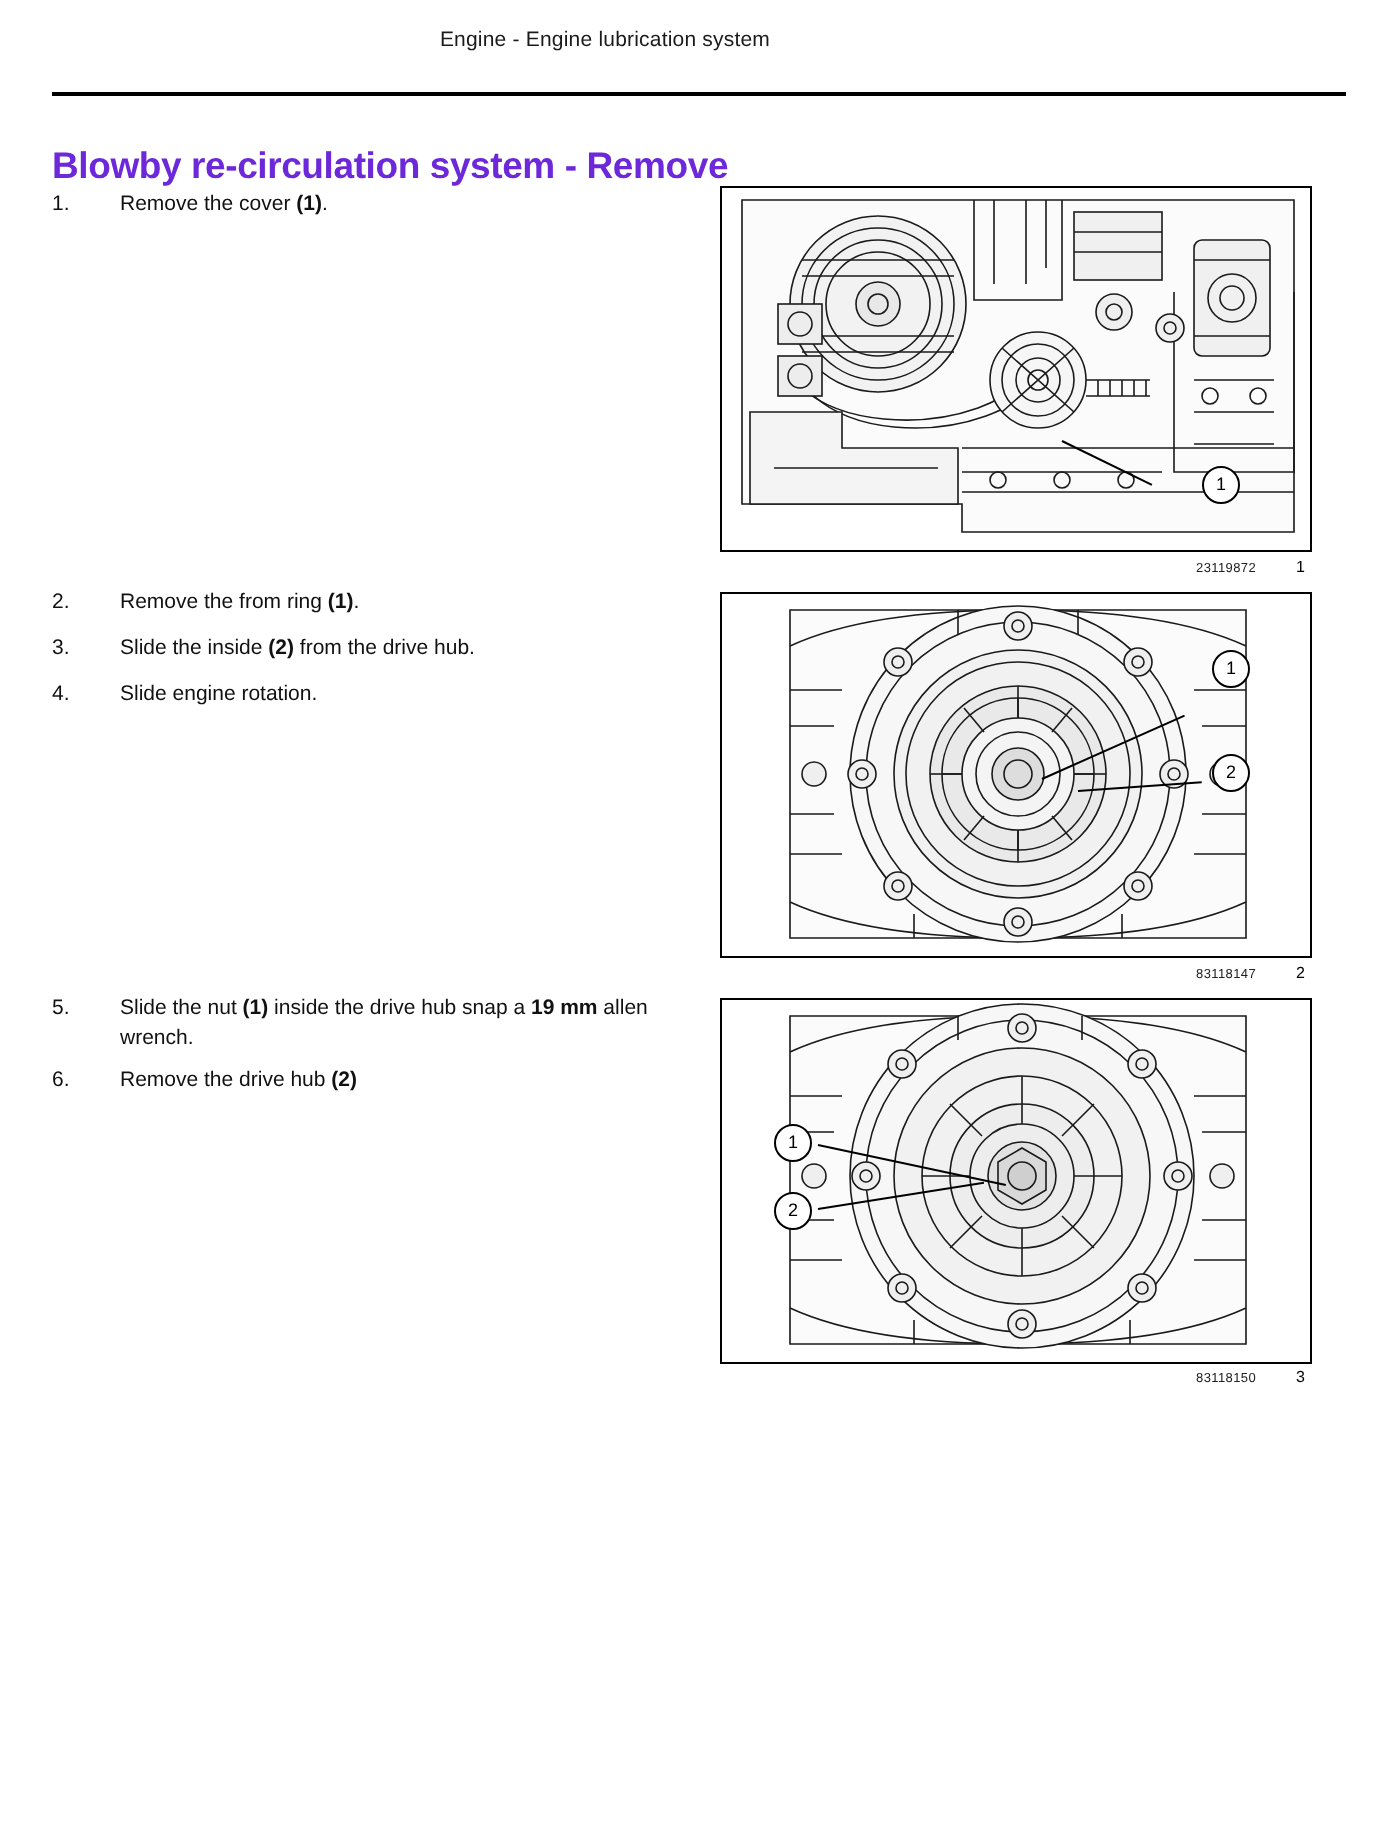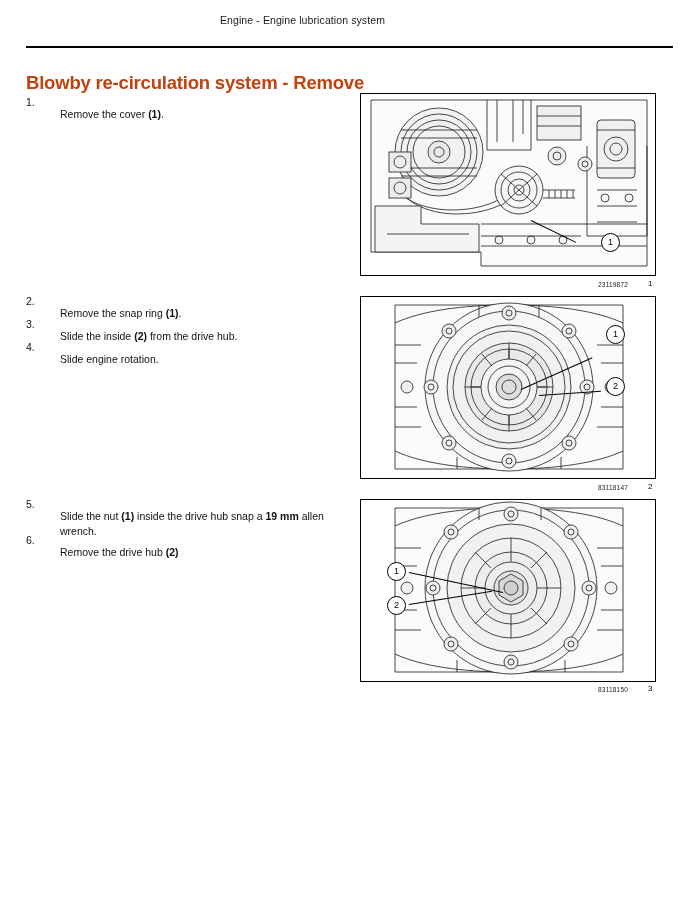--- a/index.html
+++ b/index.html
@@ -39,21 +39,21 @@
     height: 1.5px;
     background: #000;
   }
   .title {
     position: absolute;
     top: 60px;
     left: 26px;
     font-size: 18.5px;
     font-weight: bold;
     letter-spacing: -0.2px;
-    color: #c2410c;
+    color: #6d28d9;
   }
 
   
   .step {
     position: absolute;
     font-size: 10.5px;
     line-height: 14.5px;
     color: #111;
   }
   .step .num {
@@ -61,21 +61,20 @@
     left: 0;
     top: 0;
     width: 26px;
     text-align: left;
   }
   .step .txt {
     position: absolute;
     left: 34px;
     top: 0;
     width: 290px;
-    margin-top: 12px;
   }
   .b { font-weight: bold; }
 
   
   .figure {
     position: absolute;
     border: 1px solid #000;
     background: #fff;
     overflow: hidden;
   }
@@ -128,21 +127,21 @@
   <div class="step" style="top:95px; left:26px; width:310px;">
     <span class="num">1.</span>
     <span class="txt">
       <span>Remove the cover </span><span class="b">(1)</span><span>.</span>
     </span>
   </div>
 
   <div class="step" style="top:294px; left:26px; width:310px;">
     <span class="num">2.</span>
     <span class="txt">
-      <span>Remove the snap ring </span><span class="b">(1)</span><span>.</span>
+      <span>Remove the from ring </span><span class="b">(1)</span><span>.</span>
     </span>
   </div>
 
   <div class="step" style="top:317px; left:26px; width:310px;">
     <span class="num">3.</span>
     <span class="txt">
       <span>Slide the inside </span><span class="b">(2)</span><span> from the drive hub.</span>
     </span>
   </div>
 

